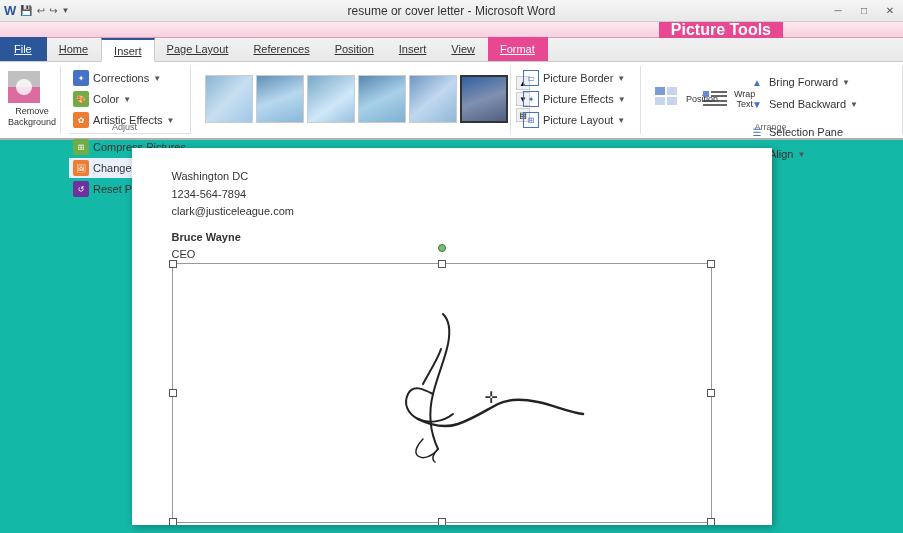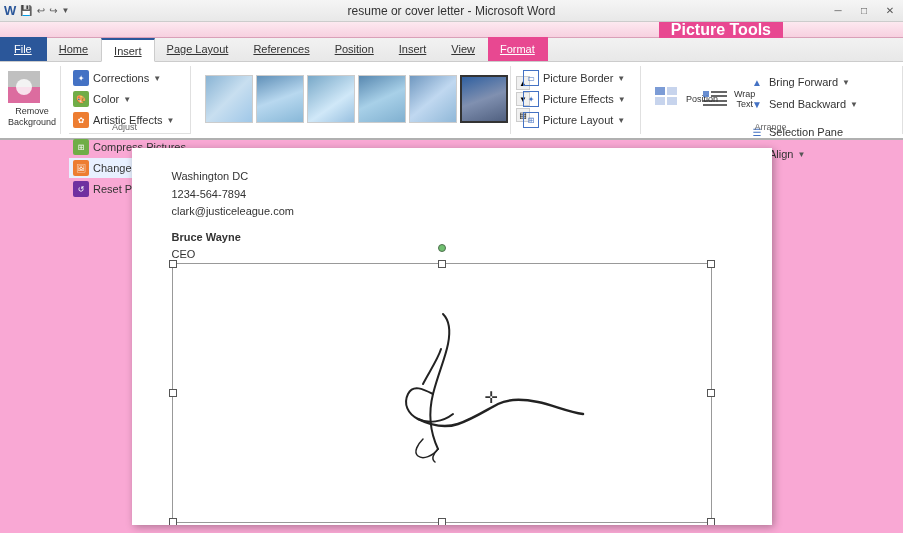--- a/index.html
+++ b/index.html
@@ -241,21 +241,21 @@
       display: flex;
       align-items: center;
       justify-content: center;
       font-size: 10px;
       color: #4472c4;
       flex-shrink: 0;
     }
 
     
     .document-area {
-      background: #f9a8d4;
+      background: #14b8a6;
       flex: 1;
       display: flex;
       justify-content: center;
       overflow: hidden;
       padding: 8px 0;
       height: calc(533px - 22px - 16px - 24px - 78px);
     }
     .page {
       background: white;
       width: 640px;

